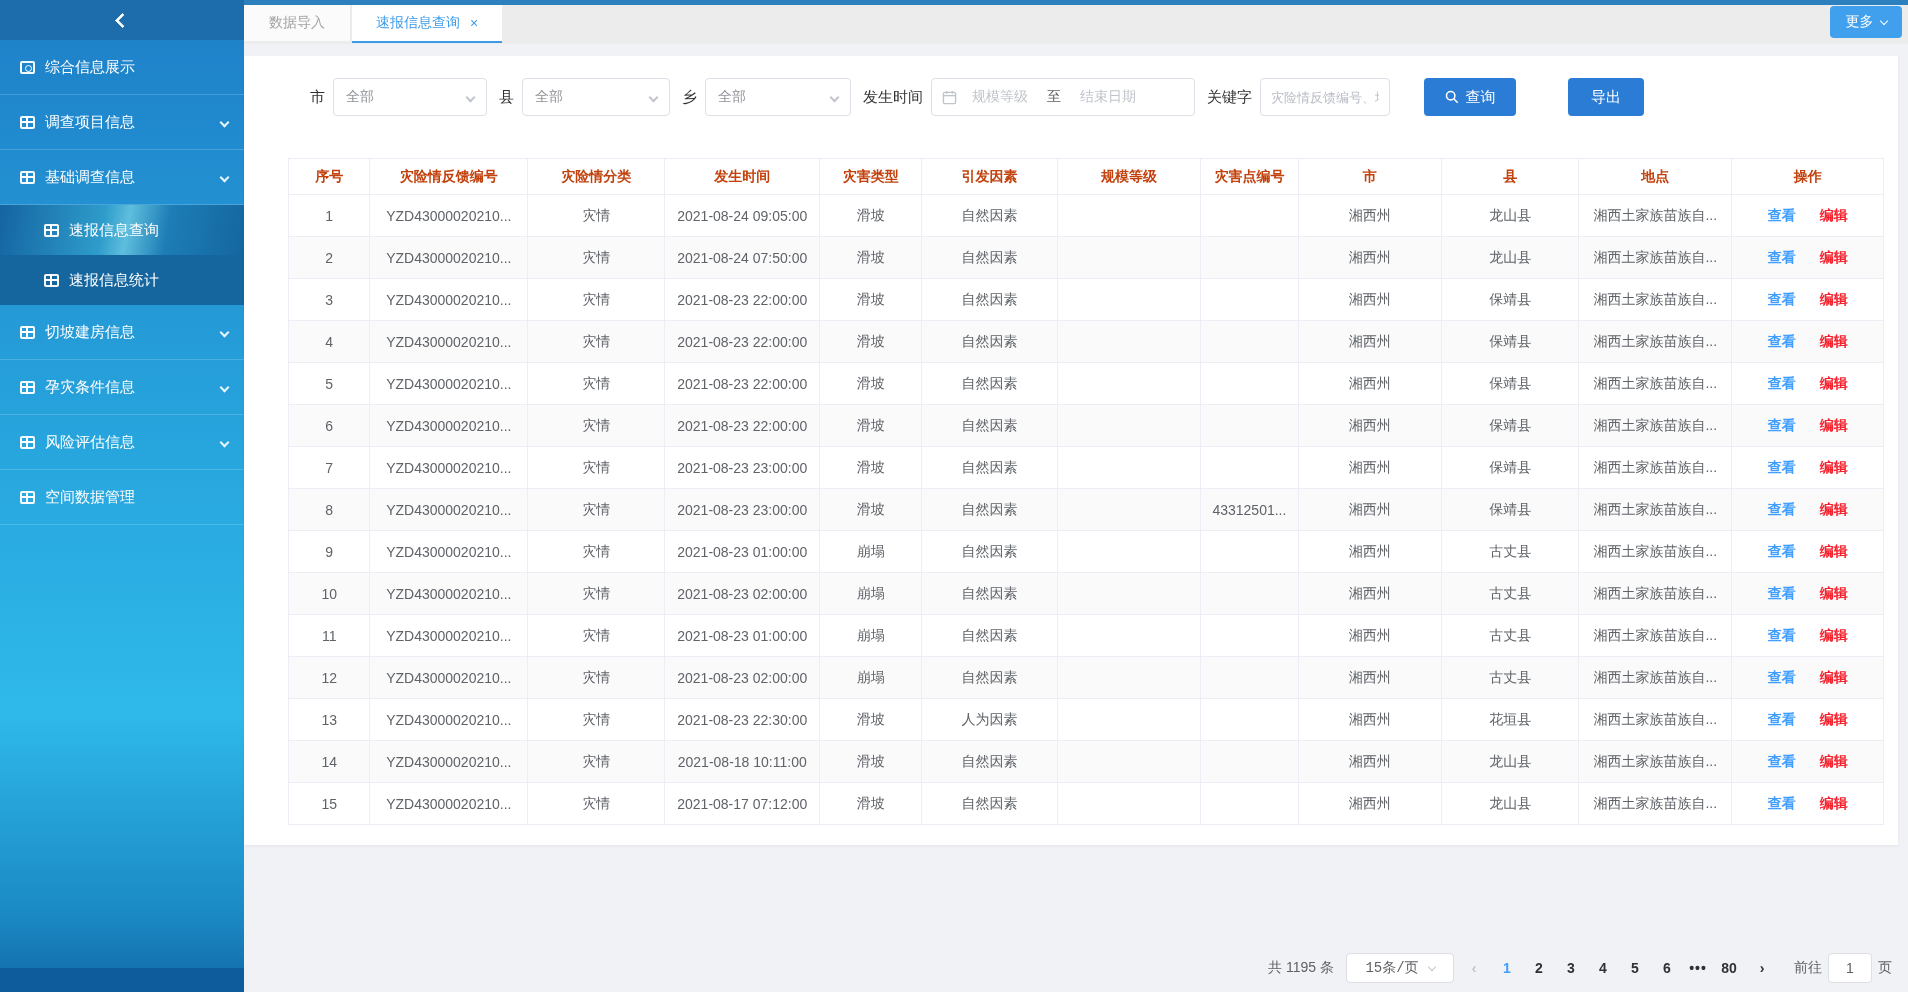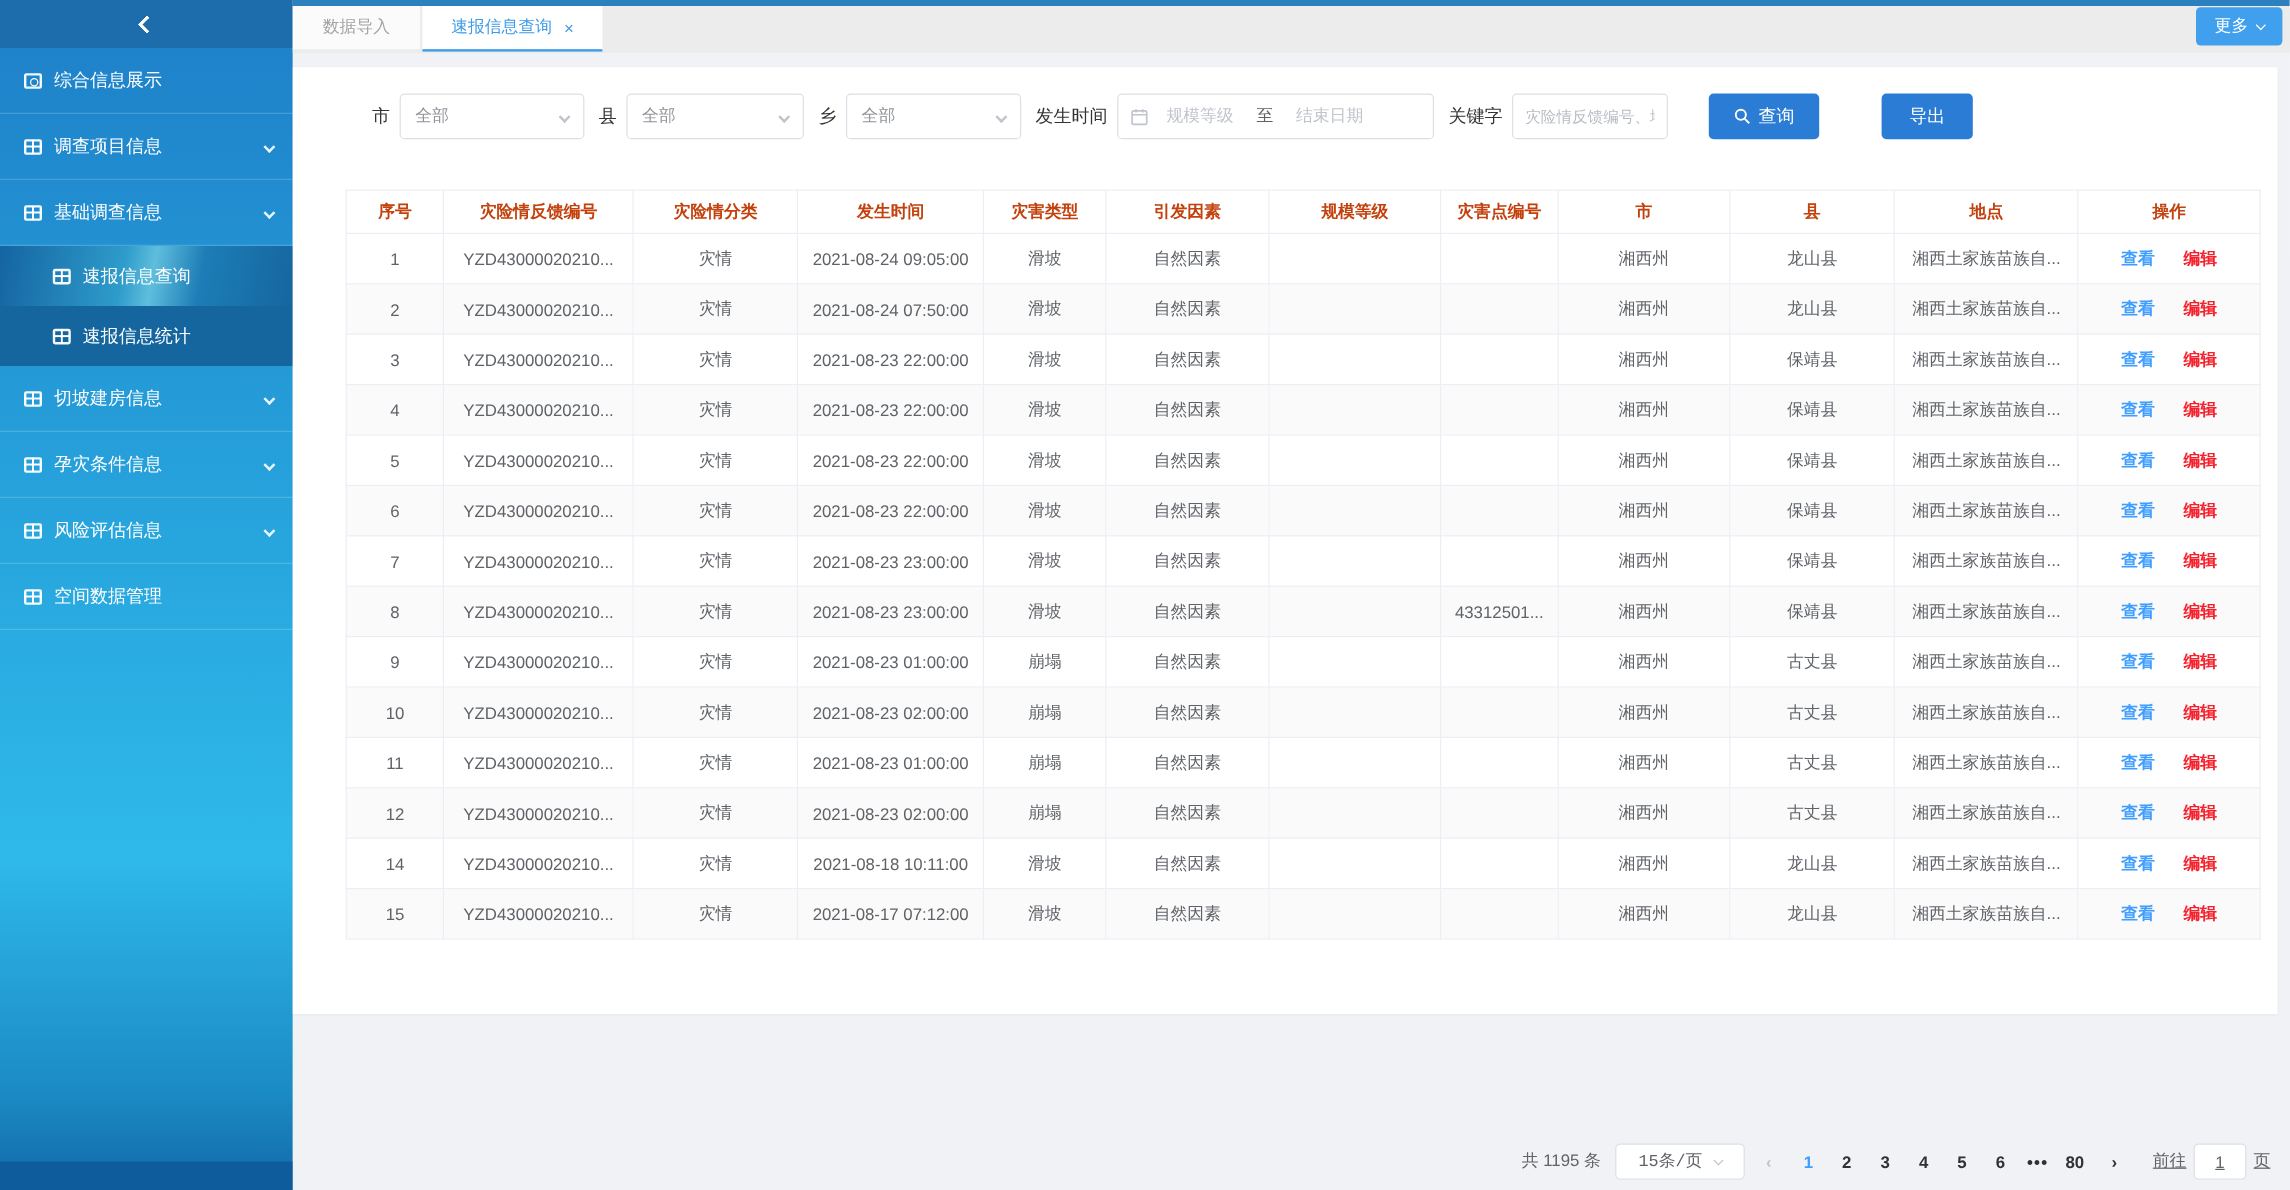--- a/index.html
+++ b/index.html
@@ -82,21 +82,21 @@
     font-size:14px; color:#606266; gap:6px; }
   .pg-total { margin-right:6px; }
   .pg-size { width:108px; height:30px; border:1px solid #dcdfe6; border-radius:4px; background:#fff;
     display:flex; align-items:center; justify-content:center; gap:10px; cursor:pointer;font-family:Liberation Mono, monospace; }
   .pg-size .chev { width:6px; height:6px; border-width:1.5px; color:#c0c4cc; margin-top:-3px; }
   .pg-arrow { width:28px; text-align:center; cursor:pointer; color:#c0c4cc; font-weight:bold; }
   .pg-arrow.next { color:#303133; }
   .pg-num { min-width:26px; text-align:center; color:#303133; font-weight:bold; cursor:pointer; }
   .pg-num.active { color:#409eff; }
   .pg-ellipsis { min-width:24px; text-align:center; color:#303133; font-weight:bold; letter-spacing:1px; }
-  .pg-goto { margin-left:12px; display:flex; align-items:center; gap:6px;text-decoration:underline; }
+  .pg-goto { margin-left:12px; display:flex; align-items:center; gap:6px; }
   .pg-goto input { width:44px; height:30px; border:1px solid #dcdfe6; border-radius:4px; text-align:center;
     font-size:14px; color:#606266; font-family:inherit; }
 
   svg { display:block; }
 </style>
 </head>
 <body>
 
 <aside class="sidebar">
   <div class="sb-header">
@@ -456,20 +456,37 @@
       <td></td>
       <td>湘西州</td>
       <td>古丈县</td>
       <td>湘西土家族苗族自...</td>
       <td>
         <span class="lnk-view">查看</span>
         <span class="lnk-edit">编辑</span>
       </td>
     </tr>
 
+    <tr>
+      <td>13</td>
+      <td>YZD43000020210...</td>
+      <td>灾情</td>
+      <td>2021-08-23 22:30:00</td>
+      <td>滑坡</td>
+      <td>人为因素</td>
+      <td></td>
+      <td></td>
+      <td>湘西州</td>
+      <td>花垣县</td>
+      <td>湘西土家族苗族自...</td>
+      <td>
+        <span class="lnk-view">查看</span>
+        <span class="lnk-edit">编辑</span>
+      </td>
+    </tr>
 
     <tr>
       <td>14</td>
       <td>YZD43000020210...</td>
       <td>灾情</td>
       <td>2021-08-18 10:11:00</td>
       <td>滑坡</td>
       <td>自然因素</td>
       <td></td>
       <td></td>

